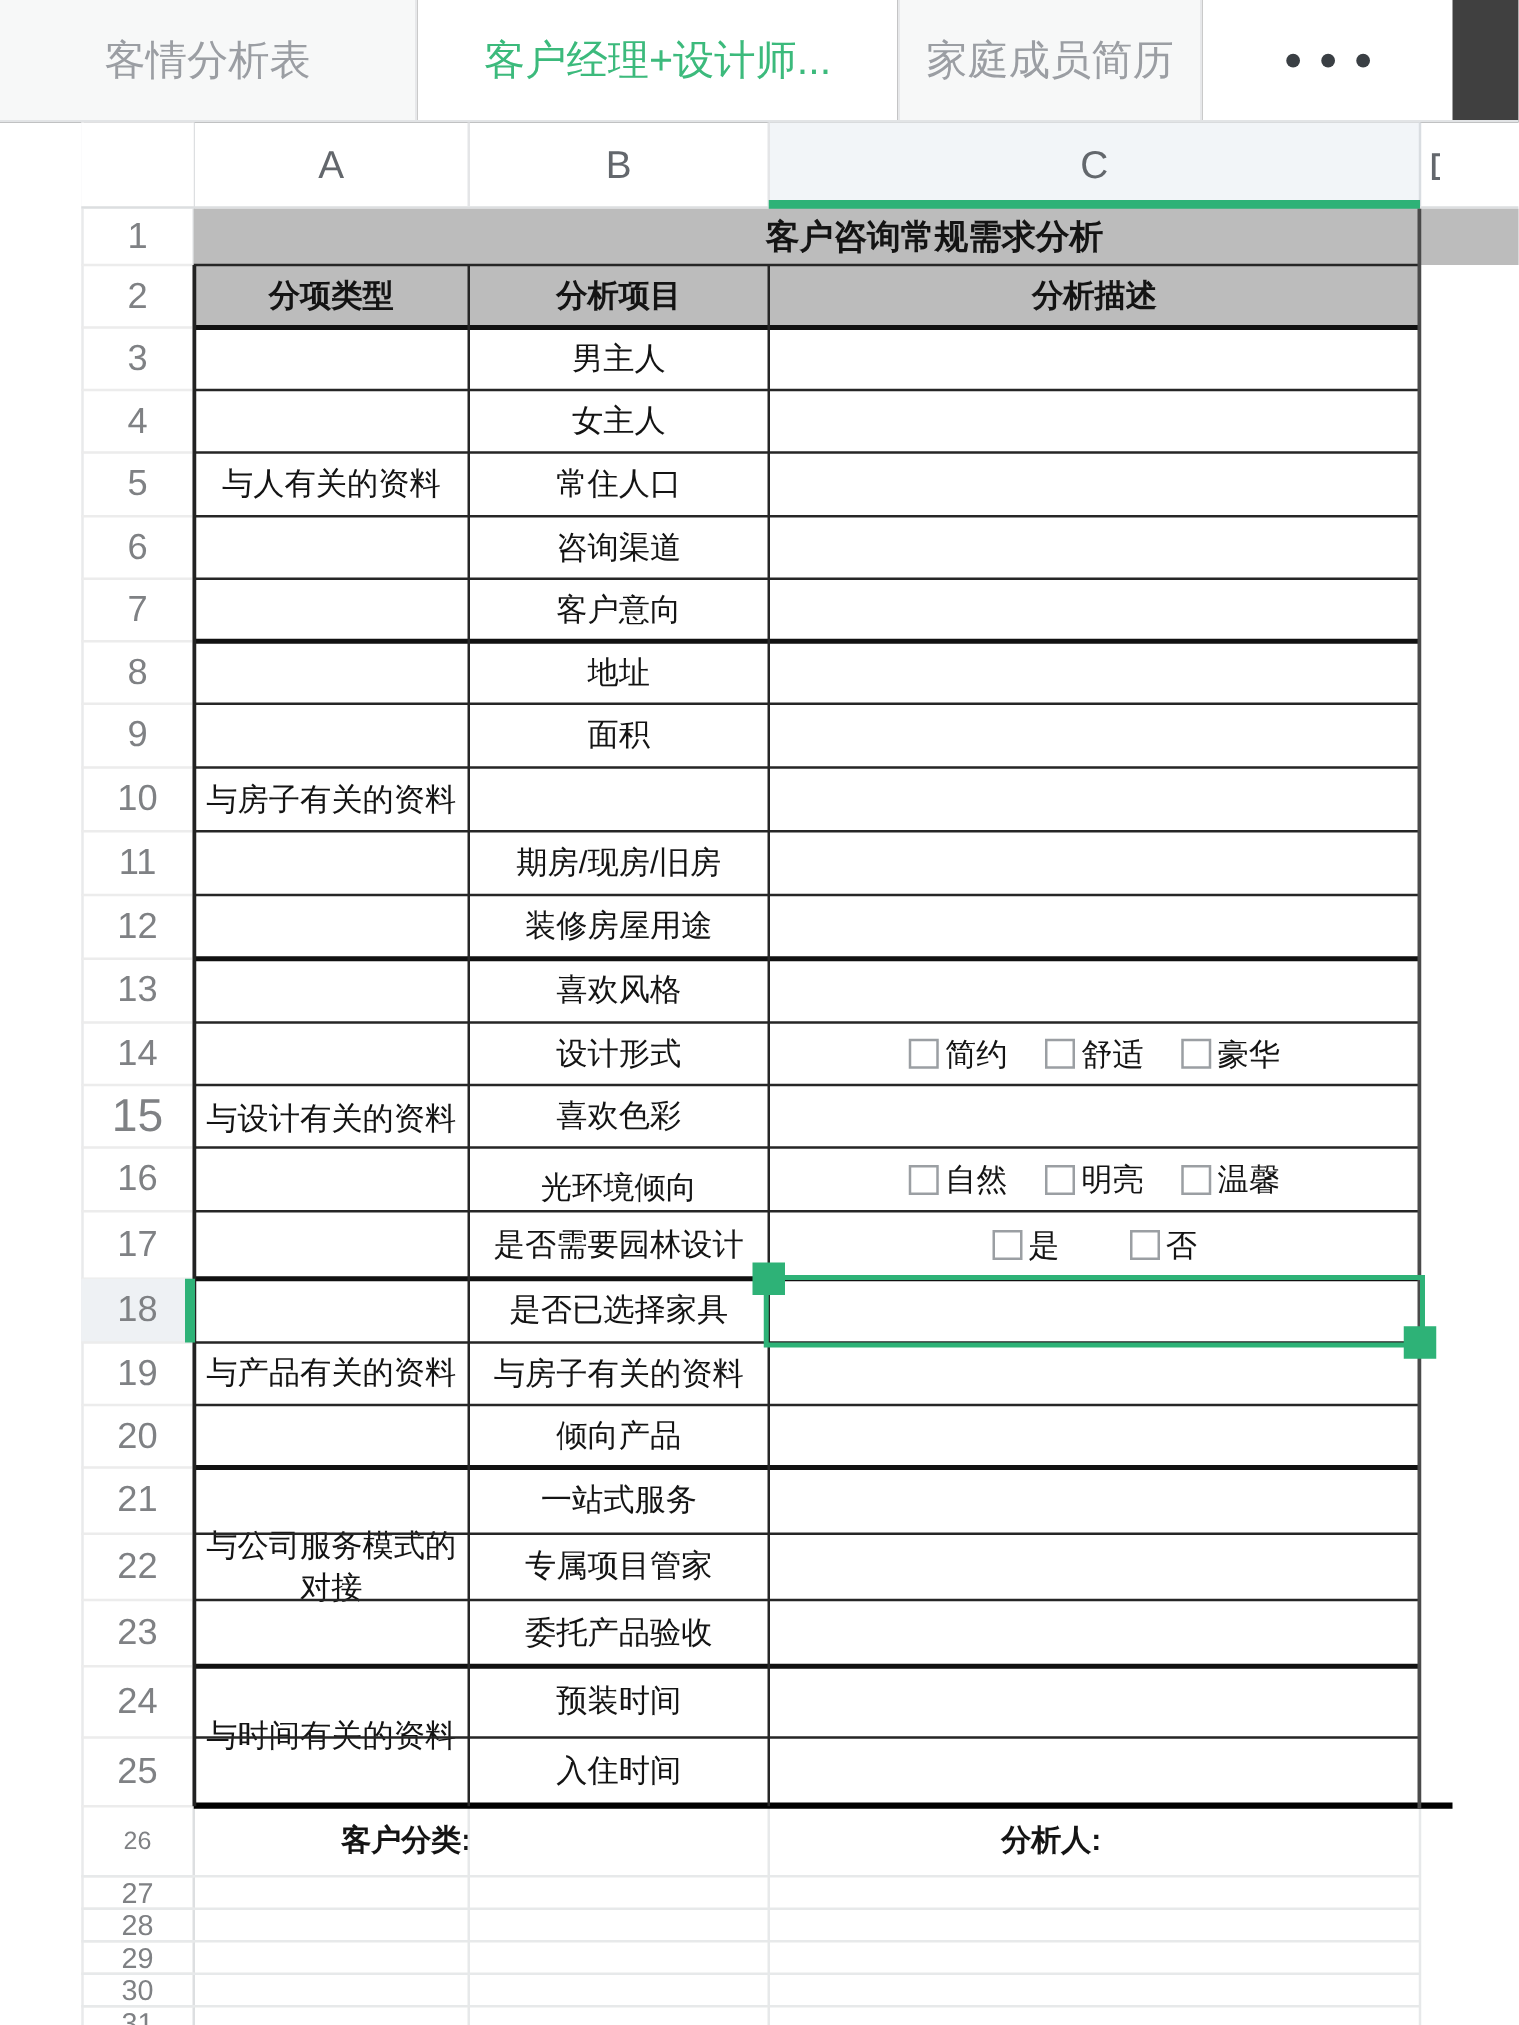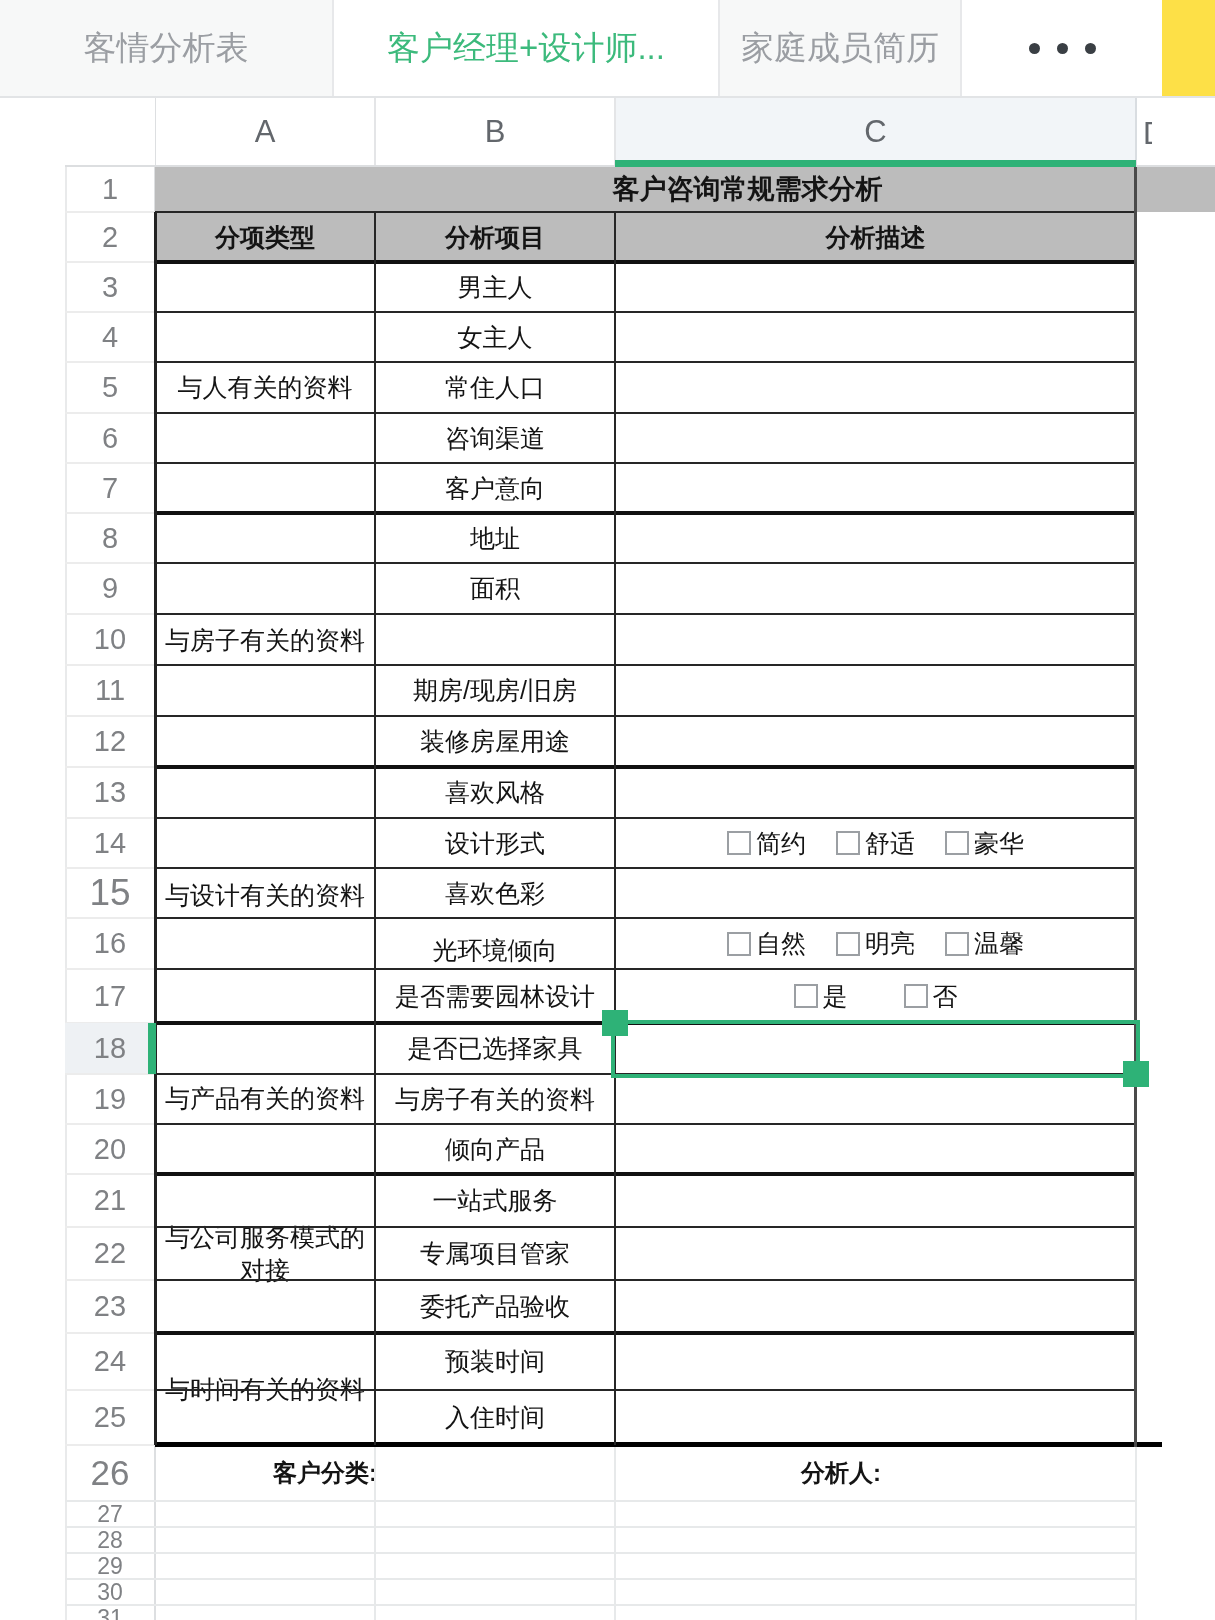--- a/index.html
+++ b/index.html
@@ -1,21 +1,21 @@
 <!DOCTYPE html>
 <html><head>
 <meta charset="utf-8">
 <style>
   html,body{margin:0;padding:0;background:#fff;}
   .canvas{position:relative;width:1215px;height:1620px;overflow:hidden;background:#fff;
           font-family:"Liberation Sans","DejaVu Sans",sans-serif;}
   .abs{position:absolute;box-sizing:border-box;}
   .flexc{display:flex;align-items:center;justify-content:center;}
   
-  .tabbar{left:0;top:0;width:1215px;height:98px;background:#fde047;border-bottom:2px solid #e2e4e6;}
+  .tabbar{left:0;top:0;width:1215px;height:98px;background:#404040;border-bottom:2px solid #e2e4e6;}
   .tab{top:0;height:96px;display:flex;align-items:center;justify-content:center;font-size:33px;color:#9b9ea3;background:#f7f8f8;}
   .tab.active{background:#ffffff;color:#3cba7c;}
   .tabsep{top:0;width:2px;height:96px;background:#e7e8ea;}
   .dotswrap{top:0;height:96px;display:flex;align-items:center;justify-content:center;gap:17px;background:#ffffff;}
   .dot{width:11px;height:11px;border-radius:50%;background:#3a3f44;}
   
   .cell{display:flex;align-items:center;justify-content:center;color:#141414;font-size:25px;text-align:center;line-height:1.3;padding:0 6px;}
   .bold{font-weight:bold;}
   .gray{background:#bcbcbc;}
   .rownum{display:flex;align-items:center;justify-content:center;color:#7f8184;font-size:29px;}
@@ -108,21 +108,21 @@
       <div class="abs rownum" style="left: 65px; top: 1174px; width: 90px; height: 53px; font-size: 29px;">21</div>
       <div class="abs " style="left: 65px; top: 1226px; width: 90px; height: 2px; background: rgb(236, 236, 236);"></div>
       <div class="abs rownum" style="left: 65px; top: 1227px; width: 90px; height: 53px; font-size: 29px;">22</div>
       <div class="abs " style="left: 65px; top: 1279px; width: 90px; height: 2px; background: rgb(236, 236, 236);"></div>
       <div class="abs rownum" style="left: 65px; top: 1280px; width: 90px; height: 53px; font-size: 29px;">23</div>
       <div class="abs " style="left: 65px; top: 1332px; width: 90px; height: 2px; background: rgb(236, 236, 236);"></div>
       <div class="abs rownum" style="left: 65px; top: 1333px; width: 90px; height: 57px; font-size: 29px;">24</div>
       <div class="abs " style="left: 65px; top: 1389px; width: 90px; height: 2px; background: rgb(236, 236, 236);"></div>
       <div class="abs rownum" style="left: 65px; top: 1390px; width: 90px; height: 55px; font-size: 29px;">25</div>
       <div class="abs " style="left: 65px; top: 1444px; width: 90px; height: 2px; background: rgb(236, 236, 236);"></div>
-      <div class="abs rownum" style="left: 65px; top: 1445px; width: 90px; height: 56px; font-size: 35px;">26</div>
+      <div class="abs rownum" style="left: 65px; top: 1445px; width: 90px; height: 56px; font-size: 20px;">26</div>
       <div class="abs " style="left: 65px; top: 1500px; width: 90px; height: 2px; background: rgb(236, 236, 236);"></div>
       <div class="abs rownum" style="left: 65px; top: 1501px; width: 90px; height: 26px; font-size: 23px;">27</div>
       <div class="abs " style="left: 65px; top: 1526px; width: 90px; height: 2px; background: rgb(236, 236, 236);"></div>
       <div class="abs rownum" style="left: 65px; top: 1527px; width: 90px; height: 26px; font-size: 23px;">28</div>
       <div class="abs " style="left: 65px; top: 1552px; width: 90px; height: 2px; background: rgb(236, 236, 236);"></div>
       <div class="abs rownum" style="left: 65px; top: 1553px; width: 90px; height: 26px; font-size: 23px;">29</div>
       <div class="abs " style="left: 65px; top: 1578px; width: 90px; height: 2px; background: rgb(236, 236, 236);"></div>
       <div class="abs rownum" style="left: 65px; top: 1579px; width: 90px; height: 26px; font-size: 23px;">30</div>
       <div class="abs " style="left: 65px; top: 1604px; width: 90px; height: 2px; background: rgb(236, 236, 236);"></div>
       <div class="abs rownum" style="left: 65px; top: 1605px; width: 90px; height: 26px; font-size: 23px;">31</div>

